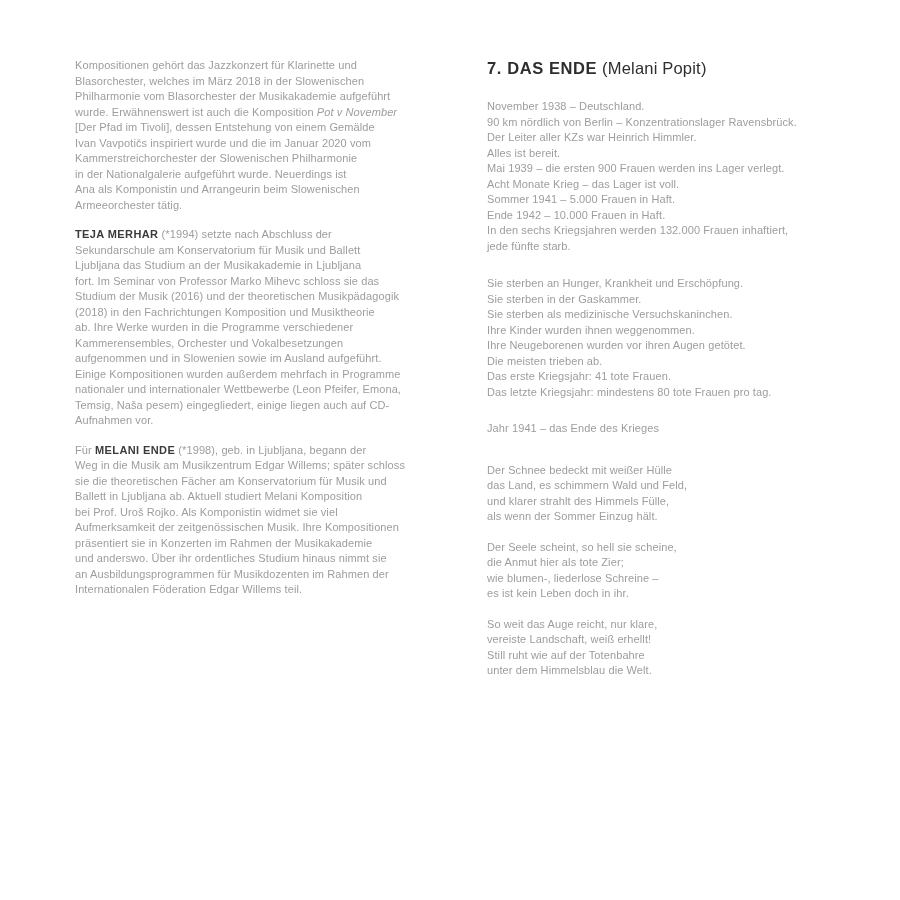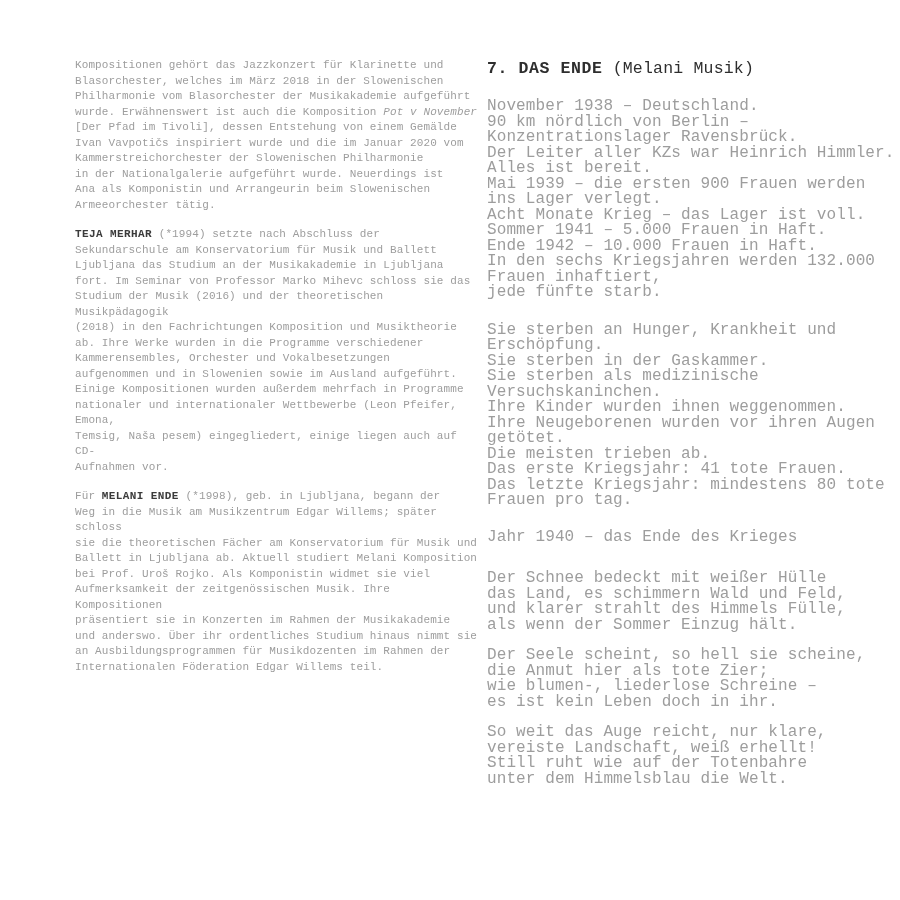--- a/index.html
+++ b/index.html
@@ -6,21 +6,21 @@
     margin: 0;
     padding: 0;
     background: #ffffff;
   }
   .page {
     position: relative;
     width: 900px;
     height: 900px;
     background: #ffffff;
     overflow: hidden;
-    font-family: Liberation Mono, monospace;
+    font-family: Liberation Sans, sans-serif;
   }
   .col {
     position: absolute;
     top: 58px;
   }
   .col-left {
     left: 75px;
     width: 405px;
   }
   .col-right {
@@ -57,21 +57,21 @@
   }
   .heading .heading-author {
     font-weight: normal;
     letter-spacing: 0.2px;
   }
   .heading-track2 {
     margin-top: 36px;
   }
   .lyric-block {
     margin: 0;
-    font-size: 16px;
+    font-size: 11px;
     line-height: 15.5px;
     color: #9d9d9d;
     white-space: pre-line;
     letter-spacing: 0.1px;
   }
   .block-first {
     margin-top: 20px;
   }
   .block-follow {
     margin-top: 22px;
@@ -121,40 +121,40 @@
 Ballett in Ljubljana ab. Aktuell studiert Melani Komposition
 bei Prof. Uroš Rojko. Als Komponistin widmet sie viel
 Aufmerksamkeit der zeitgenössischen Musik. Ihre Kompositionen
 präsentiert sie in Konzerten im Rahmen der Musikakademie
 und anderswo. Über ihr ordentliches Studium hinaus nimmt sie
 an Ausbildungsprogrammen für Musikdozenten im Rahmen der
 Internationalen Föderation Edgar Willems teil.</span></p>
   </div>
 
   <div class="col col-right">
-    <h2 class="heading"><span class="heading-title">7. DAS ENDE</span><span class="heading-author"> (Melani Musik)</span></h2>
+    <h2 class="heading"><span class="heading-title">7. DAS ENDE</span><span class="heading-author"> (Melani Popit)</span></h2>
     <div class="lyric-block block-first">November 1938 – Deutschland.
 90 km nördlich von Berlin – Konzentrationslager Ravensbrück.
 Der Leiter aller KZs war Heinrich Himmler.
 Alles ist bereit.
 Mai 1939 – die ersten 900 Frauen werden ins Lager verlegt.
 Acht Monate Krieg – das Lager ist voll.
 Sommer 1941 – 5.000 Frauen in Haft.
 Ende 1942 – 10.000 Frauen in Haft.
 In den sechs Kriegsjahren werden 132.000 Frauen inhaftiert,
 jede fünfte starb.</div>
     <div class="lyric-block block-follow">Sie sterben an Hunger, Krankheit und Erschöpfung.
 Sie sterben in der Gaskammer.
 Sie sterben als medizinische Versuchskaninchen.
 Ihre Kinder wurden ihnen weggenommen.
 Ihre Neugeborenen wurden vor ihren Augen getötet.
 Die meisten trieben ab.
 Das erste Kriegsjahr: 41 tote Frauen.
 Das letzte Kriegsjahr: mindestens 80 tote Frauen pro tag.</div>
-    <div class="lyric-block block-single">Jahr 1940 – das Ende des Krieges</div>
+    <div class="lyric-block block-single">Jahr 1941 – das Ende des Krieges</div>
 
     <div class="lyric-block stanza-first">Der Schnee bedeckt mit weißer Hülle
 das Land, es schimmern Wald und Feld,
 und klarer strahlt des Himmels Fülle,
 als wenn der Sommer Einzug hält.</div>
     <div class="lyric-block stanza">Der Seele scheint, so hell sie scheine,
 die Anmut hier als tote Zier;
 wie blumen-, liederlose Schreine –
 es ist kein Leben doch in ihr.</div>
     <div class="lyric-block stanza">So weit das Auge reicht, nur klare,

